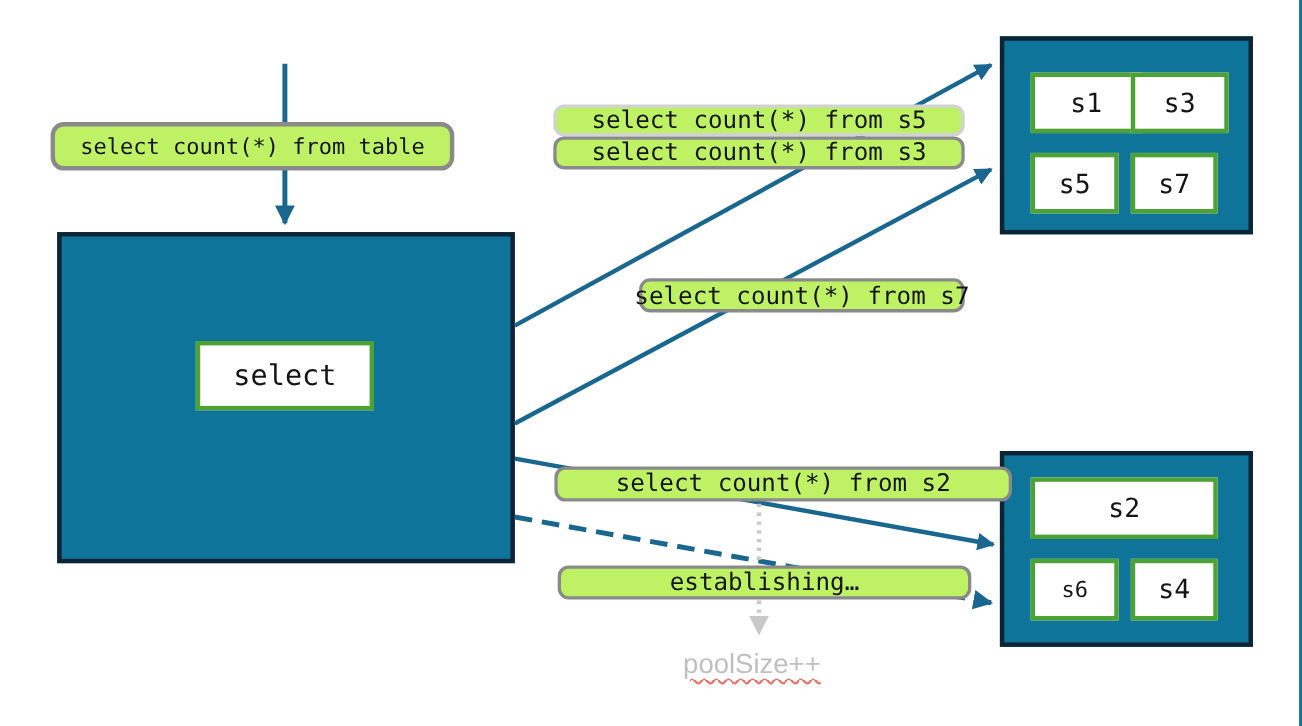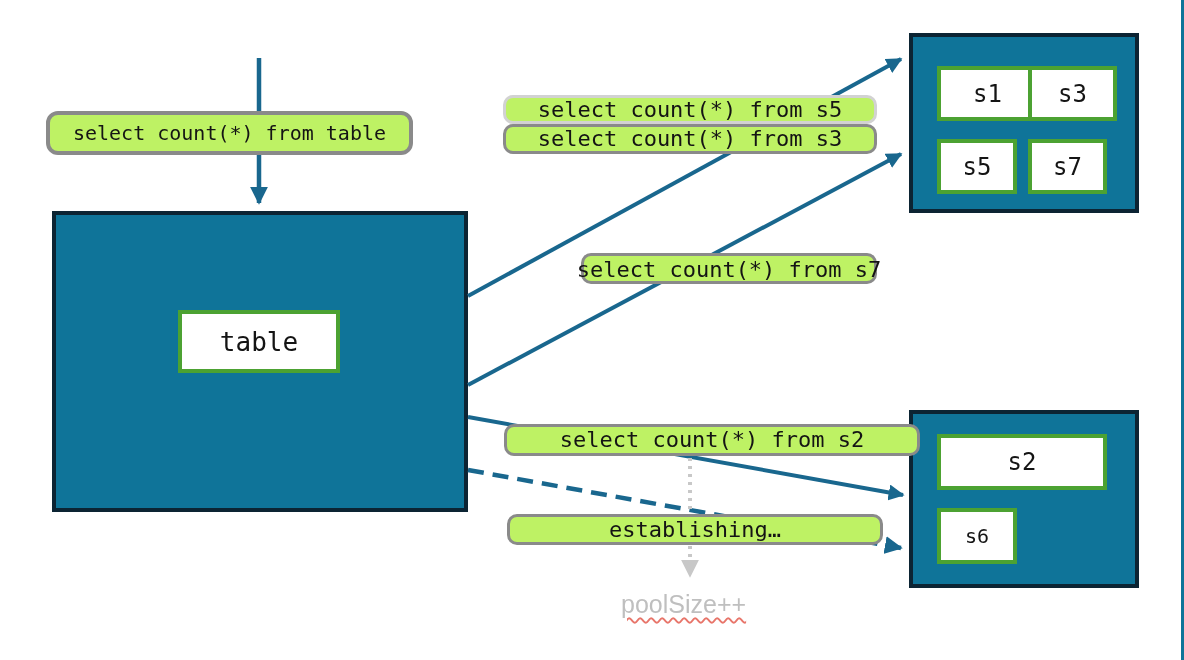--- a/index.html
+++ b/index.html
@@ -56,21 +56,21 @@
   }
   .edge-strip{background:var(--teal-fill);z-index:5;}
 </style>
 </head>
 <body>
 
 <div class="canvas">
 
   <div class="abs teal-box" style="left:52px;top:211px;width:416px;height:301px;"></div>
   <div class="abs node" style="left:178px;top:310px;width:162px;height:63px;font-size:26px;">
-    <span>table</span>
+    <span>select</span>
   </div>
 
   <div class="abs teal-box" style="left:909px;top:33px;width:230px;height:180px;"></div>
   <div class="abs node" style="left:937px;top:66px;width:101px;height:55px;font-size:24px;">
     <span>s1</span>
   </div>
   <div class="abs node" style="left:1028px;top:66px;width:89px;height:55px;font-size:24px;">
     <span>s3</span>
   </div>
   <div class="abs node" style="left:937px;top:139px;width:80px;height:55px;font-size:24px;">
@@ -79,20 +79,23 @@
   <div class="abs node" style="left:1028px;top:139px;width:79px;height:55px;font-size:24px;">
     <span>s7</span>
   </div>
 
   <div class="abs teal-box" style="left:909px;top:410px;width:230px;height:178px;"></div>
   <div class="abs node" style="left:937px;top:434px;width:170px;height:56px;font-size:24px;text-align:right;">
     <span>s2</span>
   </div>
   <div class="abs node" style="left:937px;top:508px;width:80px;height:56px;font-size:20px;">
     <span>s6</span>
+  </div>
+  <div class="abs node" style="left:1028px;top:508px;width:79px;height:56px;font-size:24px;">
+    <span>s4</span>
   </div>
 
   <svg class="arrow-layer" width="1184" height="660" viewBox="0 0 1184 660">
     <defs>
       <marker id="mTeal" viewBox="0 0 10 10" refX="9" refY="5" markerWidth="4" markerHeight="4" orient="auto-start-reverse">
         <path d="M0,0 L10,5 L0,10 z" style="fill:var(--arrow)"></path>
       </marker>
       <marker id="mGray" viewBox="0 0 10 10" refX="9" refY="5" markerWidth="4.5" markerHeight="4.5" orient="auto-start-reverse">
         <path d="M0,0 L10,5 L0,10 z" style="fill:var(--muted-arrow)"></path>
       </marker>

